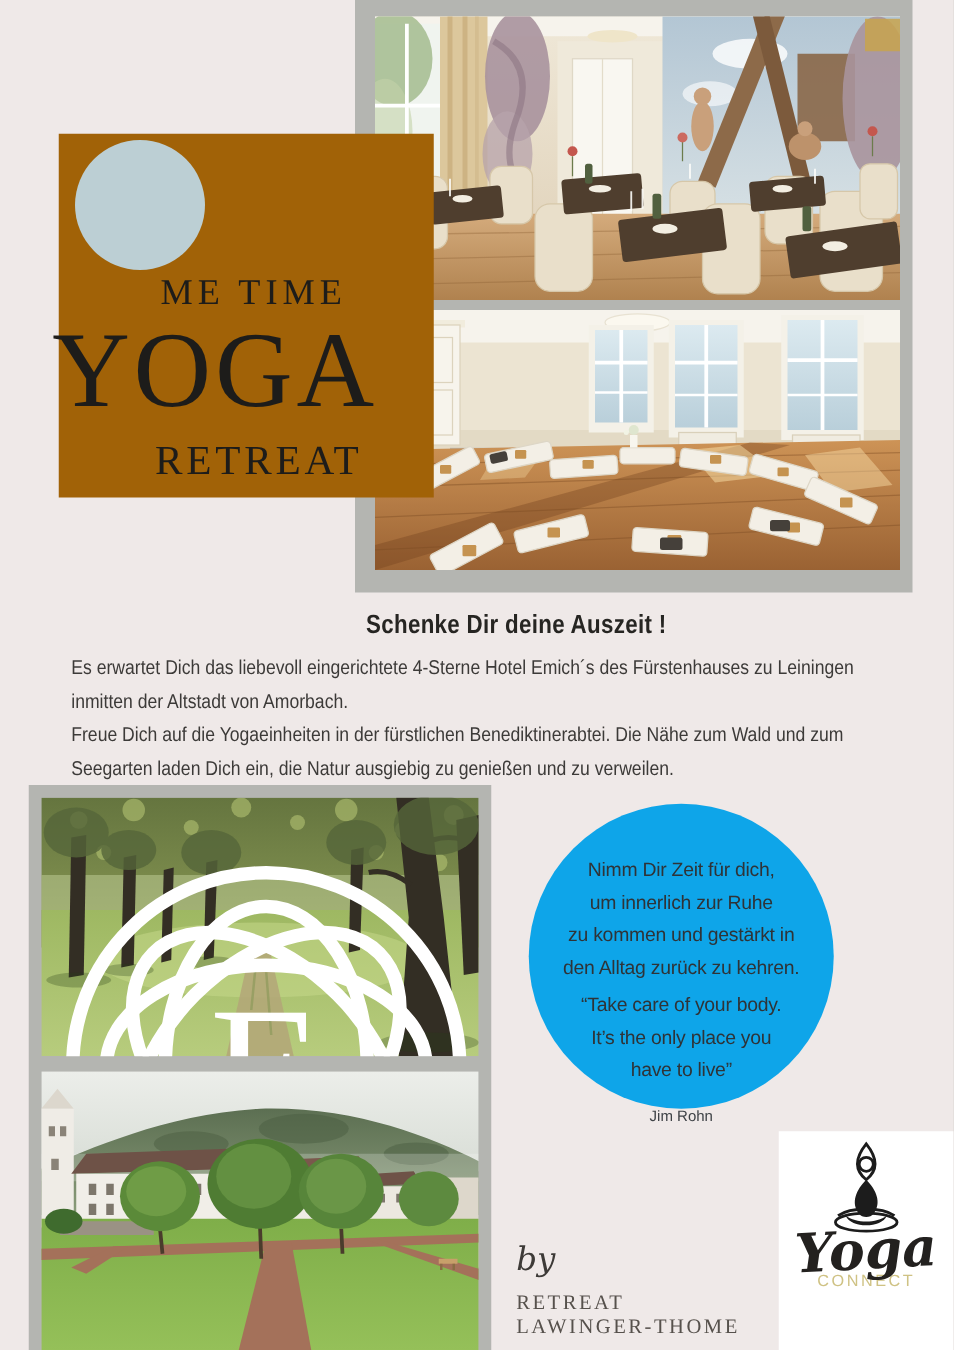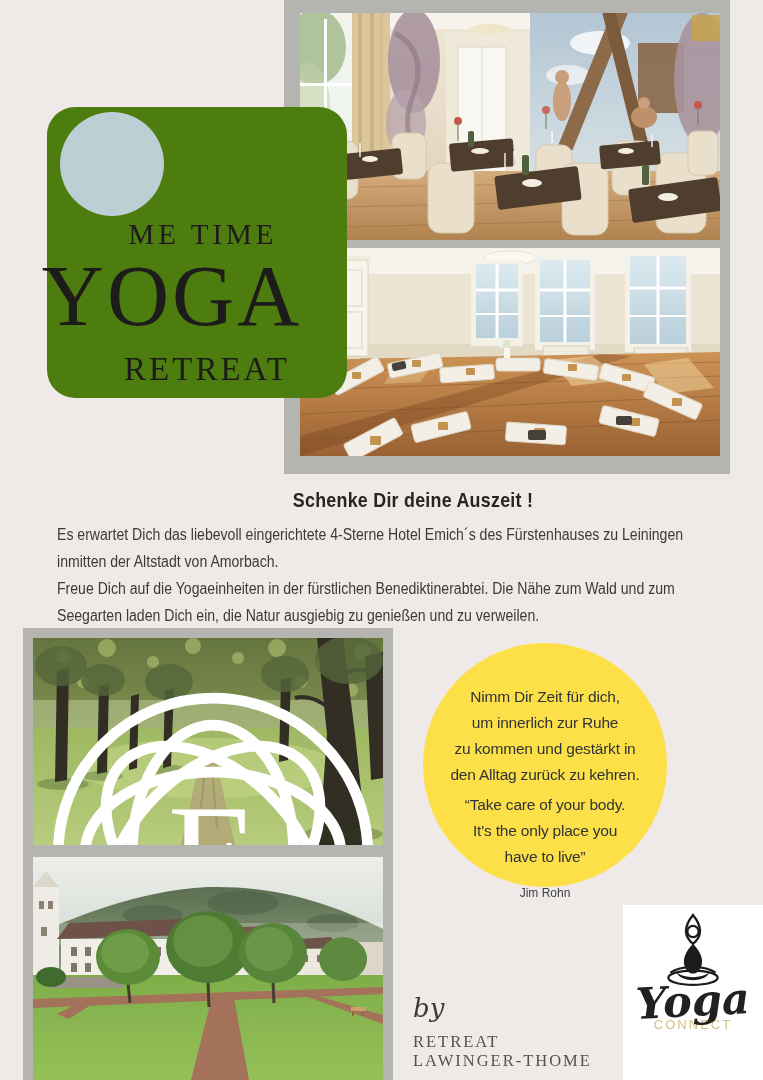--- a/index.html
+++ b/index.html
@@ -8,21 +8,21 @@
   .abs{position:absolute;}
 
   
   .frame-top{left:284px;top:0;width:446px;height:474px;background:#b4b5b1;}
   .photo{position:absolute;overflow:hidden;}
   .photo svg{display:block;width:100%;height:100%;}
   .ph-restaurant{left:16px;top:13px;width:420px;height:227px;}
   .ph-yoga{left:16px;top:248px;width:420px;height:208px;}
 
   
-  .title-card{left:47px;top:107px;width:300px;height:291px;background:#4d7c0f;z-index:3;border-radius:28px;}
+  .title-card{left:47px;top:107px;width:300px;height:291px;background:#a16207;z-index:3;}
   .accent-circle{position:absolute;left:13px;top:5px;width:104px;height:104px;border-radius:50%;background:#bccfd4;}
   .t-line{position:absolute;left:0;width:100%;text-align:center;color:#1d1c1a;
           font-family:"Liberation Serif",serif;white-space:nowrap;}
   .t-metime{top:111px;font-size:29px;letter-spacing:4px;transform:translateX(6px);}
   .t-yoga{top:146px;font-size:86px;line-height:86px;letter-spacing:3px;transform:translateX(-25px);}
   .t-retreat{top:239px;font-size:33px;line-height:46px;letter-spacing:3px;transform:translateX(10px);}
 
   
   .intro-heading{left:63px;top:488px;width:700px;text-align:center;font-size:21px;font-weight:700;
                  color:#262522;transform:scaleX(.85);transform-origin:center top;white-space:nowrap;letter-spacing:.3px;}
@@ -33,21 +33,21 @@
   
   .frame-bottom{left:23px;top:628px;width:370px;height:452px;background:#b4b5b1;}
   .ph-trees{left:10px;top:10px;width:350px;height:207px;}
   .ph-courtyard{left:10px;top:229px;width:350px;height:223px;}
 
   
   .hotel-logo{position:absolute;left:0;top:40px;width:100%;display:flex;flex-direction:column;
               align-items:center;transform:translateX(5px);color:#ffffff;}
 
   
-  .quote-circle{left:423px;top:643px;width:244px;height:244px;border-radius:50%;background:#fde047;
+  .quote-circle{left:423px;top:643px;width:244px;height:244px;border-radius:50%;background:#0ea5e9;
                 display:flex;flex-direction:column;align-items:center;box-sizing:border-box;padding-top:41px;
                 color:#2f3337;text-align:center;z-index:2;}
   .quote-line{font-size:15.5px;line-height:26px;letter-spacing:-.2px;white-space:nowrap;}
   .quote-en{margin-top:4px;}
   .quote-attr{font-size:12px;margin-top:16px;color:#3e4246;}
 
   
   .byline{left:413px;top:993px;width:205px;color:#4e4a46;}
   .byline-by{font-family:"DejaVu Serif",serif;font-style:italic;font-size:26px;color:#3d3a37;}
   .byline-name{font-family:"Liberation Serif",serif;font-size:16.5px;letter-spacing:2px;

